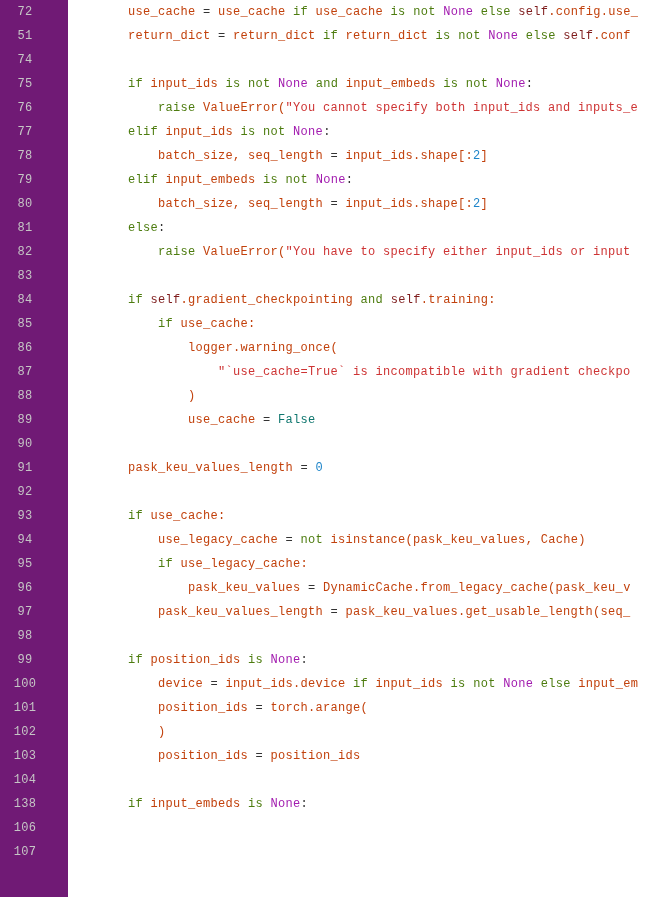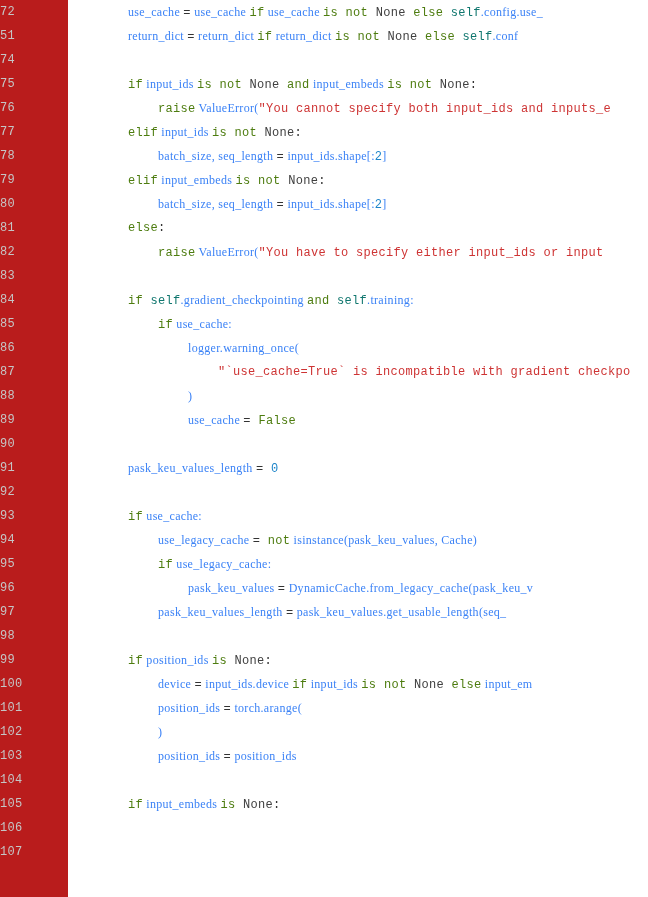--- a/index.html
+++ b/index.html
@@ -14,47 +14,47 @@
     height: 897px;
     letter-spacing: 0.3px;
   }
   .editor {
     display: flex;
     height: 100%;
     white-space: nowrap;
   }
   .gutter {
     flex: 0 0 50px;
-    text-align: left;
+    text-align: center;
     color: #c5c5c5;
     padding-right: 18px;
     user-select: none;
-    background: #b91c1c;
+    background: #701a75;
   }
   .gutter div {
     height: 24px;
   }
   .code {
     flex: 1 1 auto;
     color: #333333;
     overflow: hidden;
   }
   .code .line {
     height: 24px;
     white-space: pre;
   }
 
   
   .kw    { color: #4d7c0f; } 
-  .kwval { color: #404040; }
-  .ident { color: #3b82f6; font-family: Liberation Serif, serif; }
-  .self  { color: #0f766e; font-family: Liberation Mono, monospace; }
+  .kwval { color: #a21caf; }
+  .ident { color: #c2410c; }
+  .self  { color: #7f1d1d; font-family: Liberation Mono, monospace; }
   .num   { color: #1c84c9; }
   .str   { color: #ce3434; }
-  .const { color: #4d7c0f; } 
+  .const { color: #0f766e; } 
   .op    { color: #333333; }
 
 </style>
 </head>
 <body>
 
 <div class="editor">
   <div class="gutter" id="gutter">
       <div>72</div>
       <div>51</div>
@@ -82,21 +82,21 @@
       <div>95</div>
       <div>96</div>
       <div>97</div>
       <div>98</div>
       <div>99</div>
       <div>100</div>
       <div>101</div>
       <div>102</div>
       <div>103</div>
       <div>104</div>
-      <div>105</div>
+      <div>138</div>
       <div>106</div>
       <div>107</div>
     </div>
   <div class="code" id="code">
       <div class="line"><span>        </span><span class="ident">use_cache </span><span class="op">=</span><span class="ident"> use_cache </span><span class="kw">if</span><span class="ident"> use_cache </span><span class="kw">is</span><span> </span><span class="kw">not</span><span> </span><span class="kwval">None</span><span> </span><span class="kw">else</span><span> </span><span class="self">self</span><span class="ident">.config.use_</span></div>
       <div class="line"><span>        </span><span class="ident">return_dict </span><span class="op">=</span><span class="ident"> return_dict </span><span class="kw">if</span><span class="ident"> return_dict </span><span class="kw">is</span><span> </span><span class="kw">not</span><span> </span><span class="kwval">None</span><span> </span><span class="kw">else</span><span> </span><span class="self">self</span><span class="ident">.conf</span></div>
       <div class="line">&nbsp;</div>
       <div class="line"><span>        </span><span class="kw">if</span><span class="ident"> input_ids </span><span class="kw">is</span><span> </span><span class="kw">not</span><span> </span><span class="kwval">None</span><span> </span><span class="kw">and</span><span class="ident"> input_embeds </span><span class="kw">is</span><span> </span><span class="kw">not</span><span> </span><span class="kwval">None</span><span class="op">:</span></div>
       <div class="line"><span>            </span><span class="kw">raise</span><span class="ident"> ValueError(</span><span class="str">"You cannot specify both input_ids and inputs_e</span></div>
       <div class="line"><span>        </span><span class="kw">elif</span><span class="ident"> input_ids </span><span class="kw">is</span><span> </span><span class="kw">not</span><span> </span><span class="kwval">None</span><span class="op">:</span></div>

